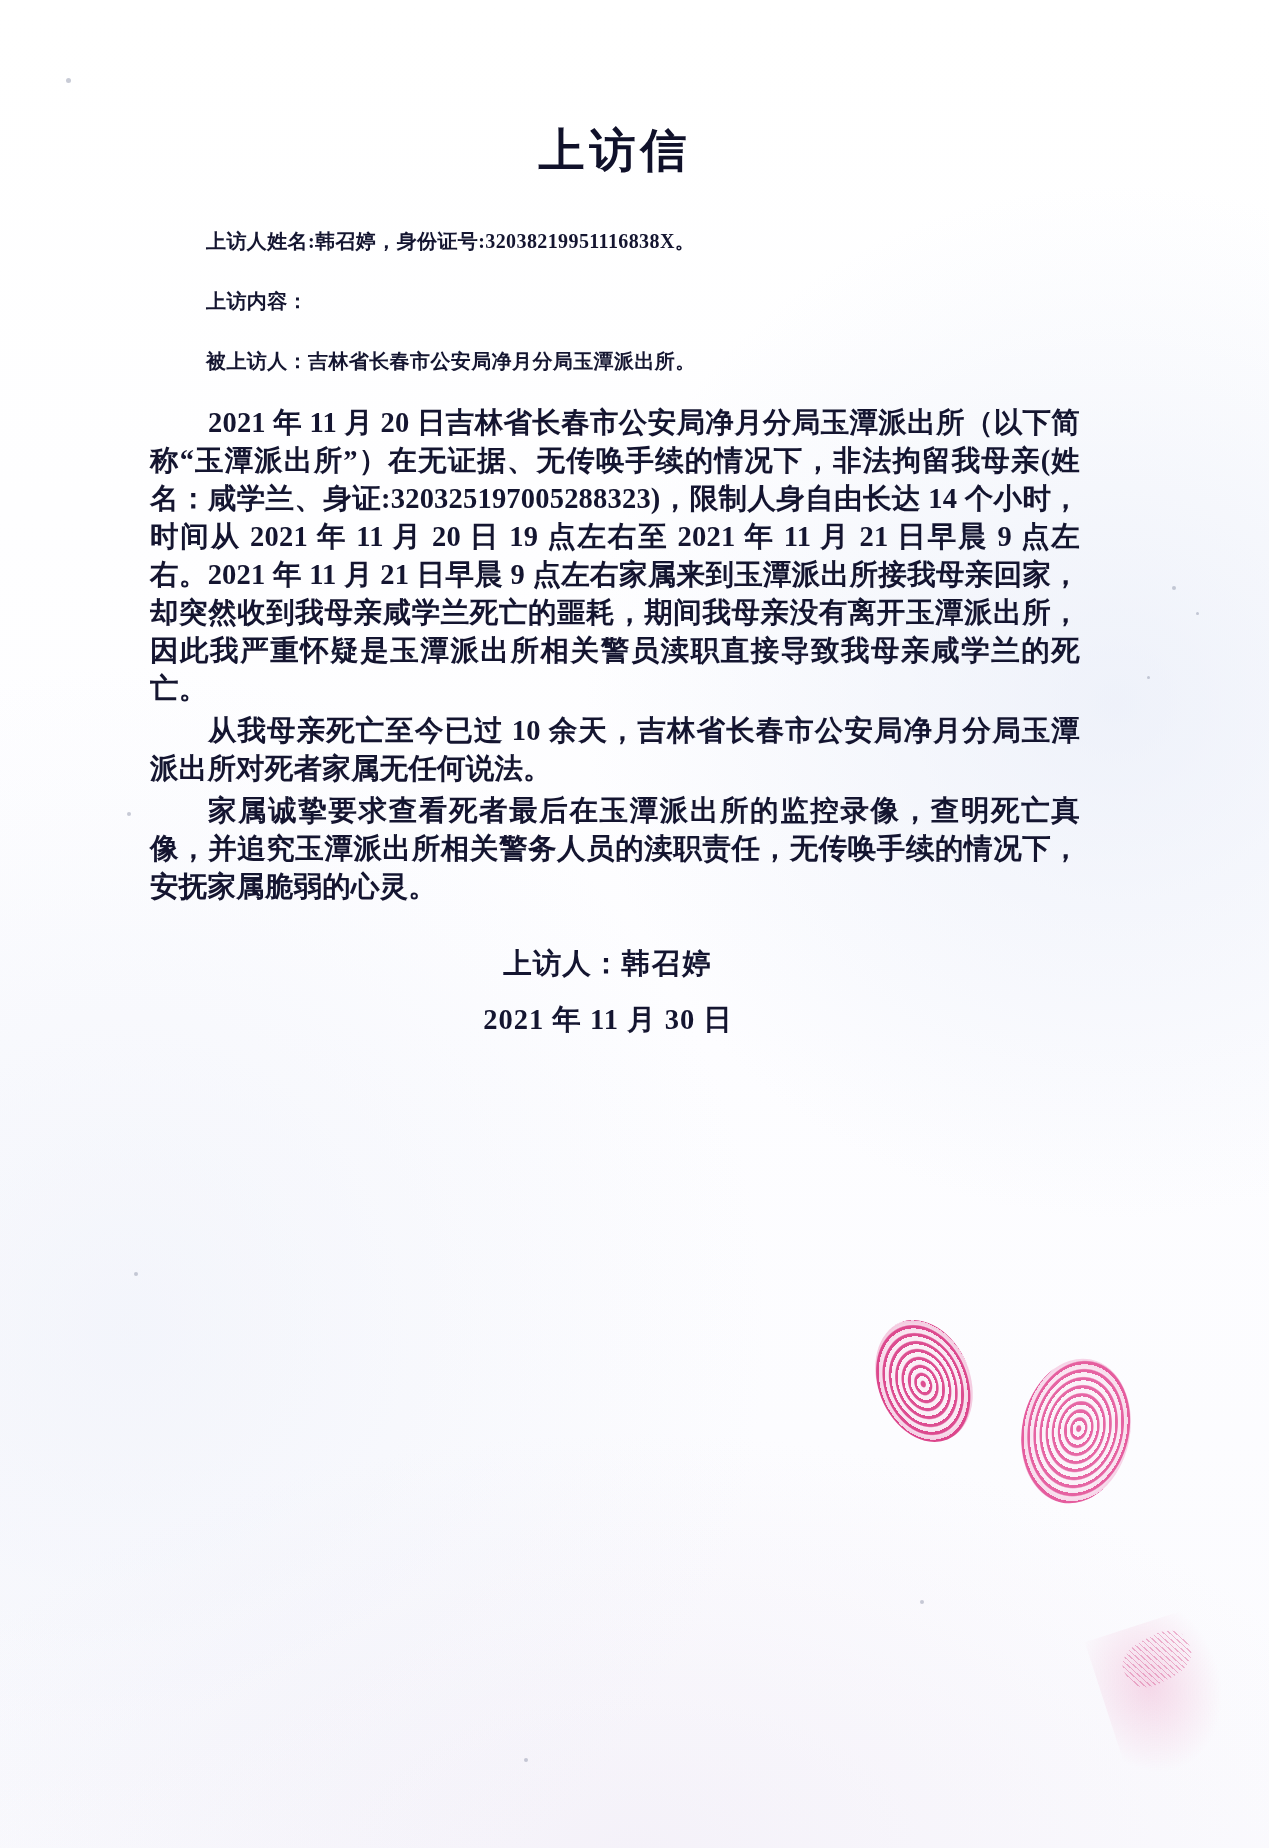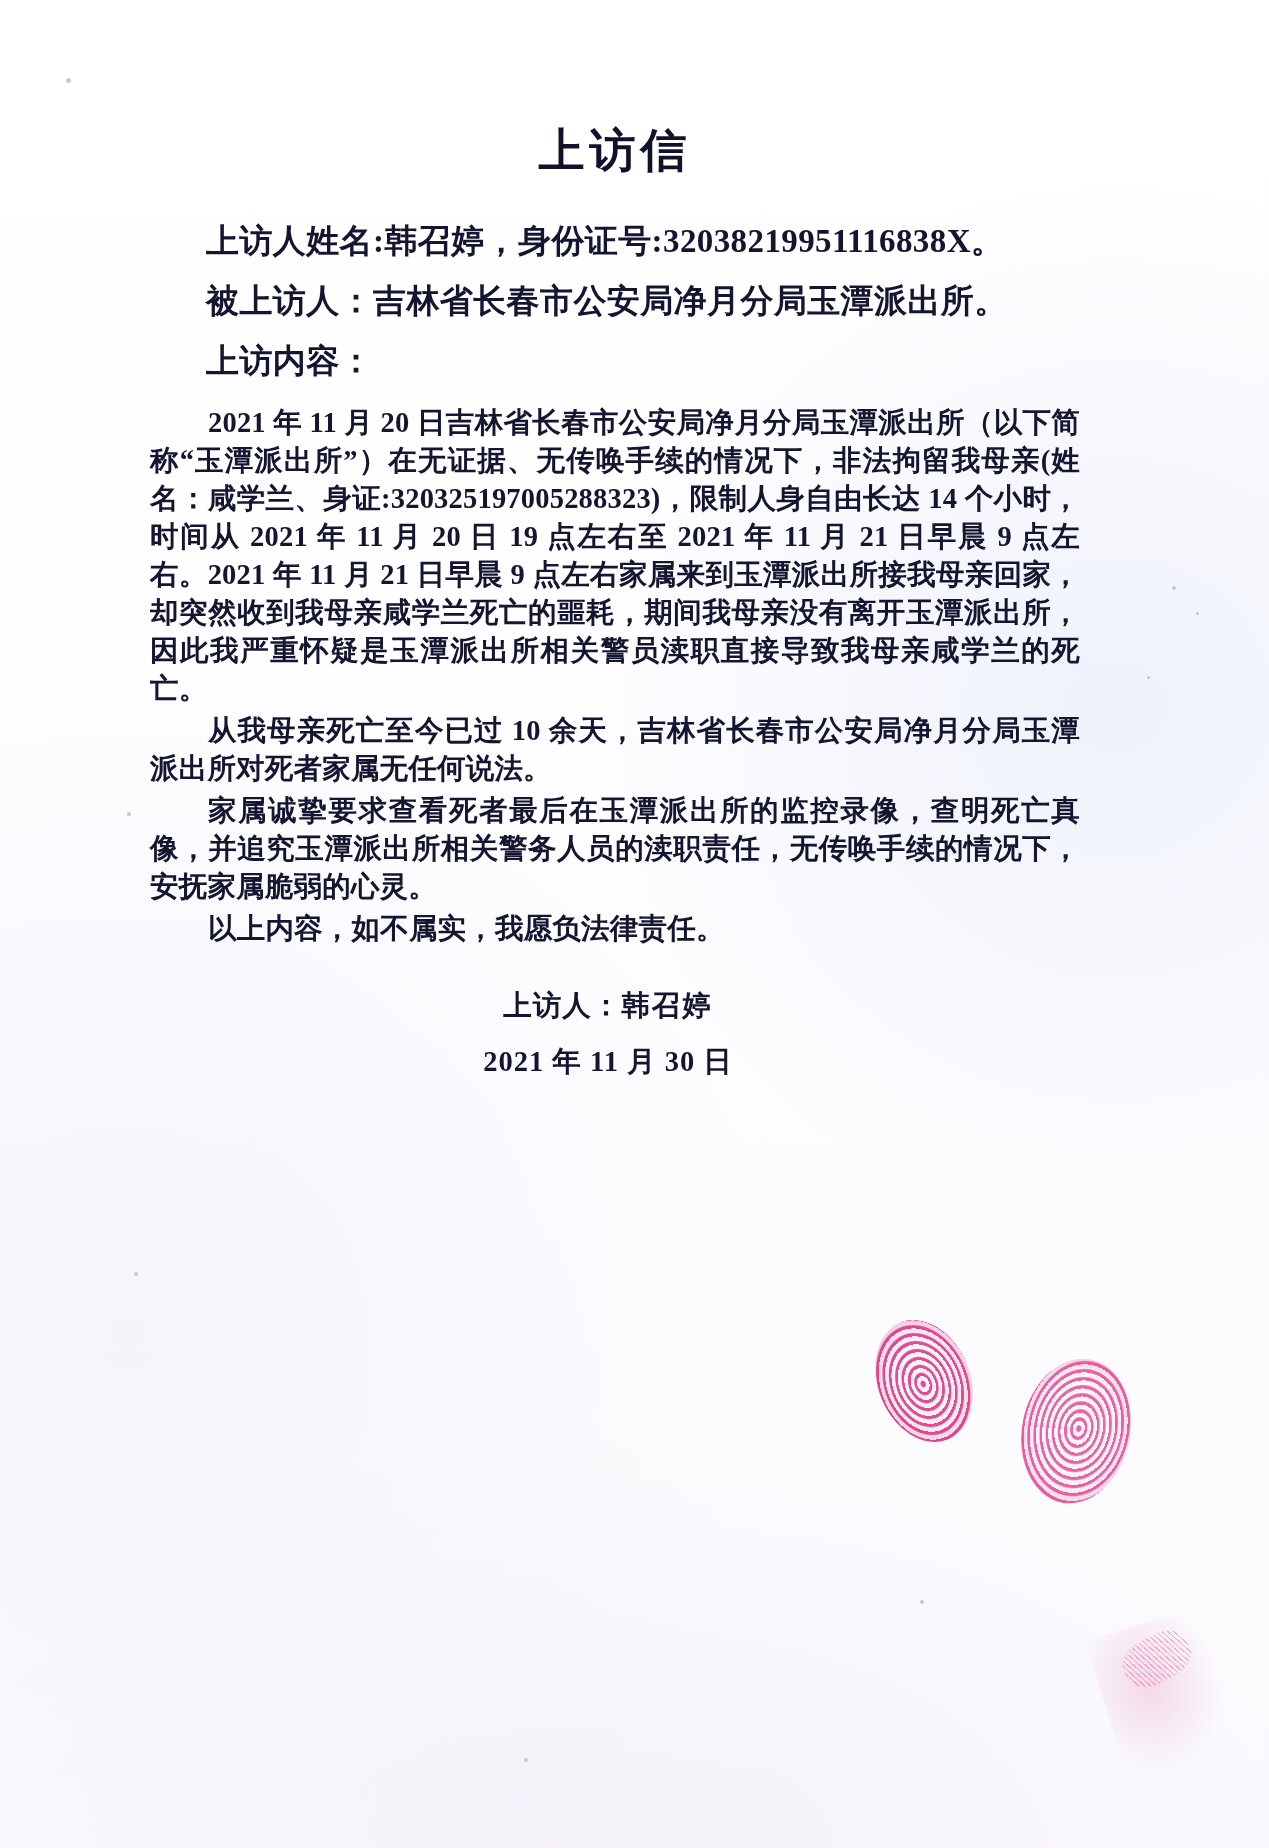--- a/index.html
+++ b/index.html
@@ -45,21 +45,21 @@
     text-align: center;
     font-size: 46px;
     font-weight: 700;
     letter-spacing: 5px;
     margin: 0 0 32px 0;
     color: #10112a;
     font-family: "DejaVu Serif", "Liberation Serif", serif;
   }
 
   .line {
-    font-size: 33px;
+    font-size: 20px;
     line-height: 54px;
     color: #141530;
     letter-spacing: 0.4px;
     font-weight: 600;
     white-space: pre-wrap;
   }
 
   .meta-line {
     text-indent: 56px;
     margin-bottom: 6px;
@@ -175,29 +175,28 @@
   <div class="speck" style="left:127px;  top:812px; width:4px;  height:4px;"></div>
   <div class="speck" style="left:134px;  top:1272px;width:4px;  height:4px;"></div>
   <div class="speck" style="left:920px;  top:1600px;width:4px;  height:4px;"></div>
   <div class="speck" style="left:524px;  top:1758px;width:4px;  height:4px;"></div>
 
   <div class="content">
 
     <h1 class="doc-title">上访信</h1>
 
     <div class="line meta-line">上访人姓名:韩召婷，身份证号:32038219951116838X。</div>
+    <div class="line meta-line">上访内容：</div>
     <div class="line meta-line">被上访人：吉林省长春市公安局净月分局玉潭派出所。</div>
-    <div class="line meta-line">上访内容：</div>
 
     <div class="block-gap"></div>
 
     <p class="para">2021 年 11 月 20 日吉林省长春市公安局净月分局玉潭派出所（以下简称“玉潭派出所”）在无证据、无传唤手续的情况下，非法拘留我母亲(姓名：咸学兰、身证:320325197005288323)，限制人身自由长达 14 个小时，时间从 2021 年 11 月 20 日 19 点左右至 2021 年 11 月 21 日早晨 9 点左右。2021 年 11 月 21 日早晨 9 点左右家属来到玉潭派出所接我母亲回家，却突然收到我母亲咸学兰死亡的噩耗，期间我母亲没有离开玉潭派出所，因此我严重怀疑是玉潭派出所相关警员渎职直接导致我母亲咸学兰的死亡。</p>
     <p class="para">从我母亲死亡至今已过 10 余天，吉林省长春市公安局净月分局玉潭派出所对死者家属无任何说法。</p>
     <p class="para">家属诚挚要求查看死者最后在玉潭派出所的监控录像，查明死亡真像，并追究玉潭派出所相关警务人员的渎职责任，无传唤手续的情况下，安抚家属脆弱的心灵。</p>
-    <p class="para tight">以上内容，如不属实，我愿负法律责任。</p>
 
     <div class="sign-wrap">
       <div class="sign-line">
         <span>上访人：</span><span class="sign-name">韩召婷</span>
       </div>
       <div class="sign-line">2021 年 11 月 30 日</div>
     </div>
 
   </div>
 

